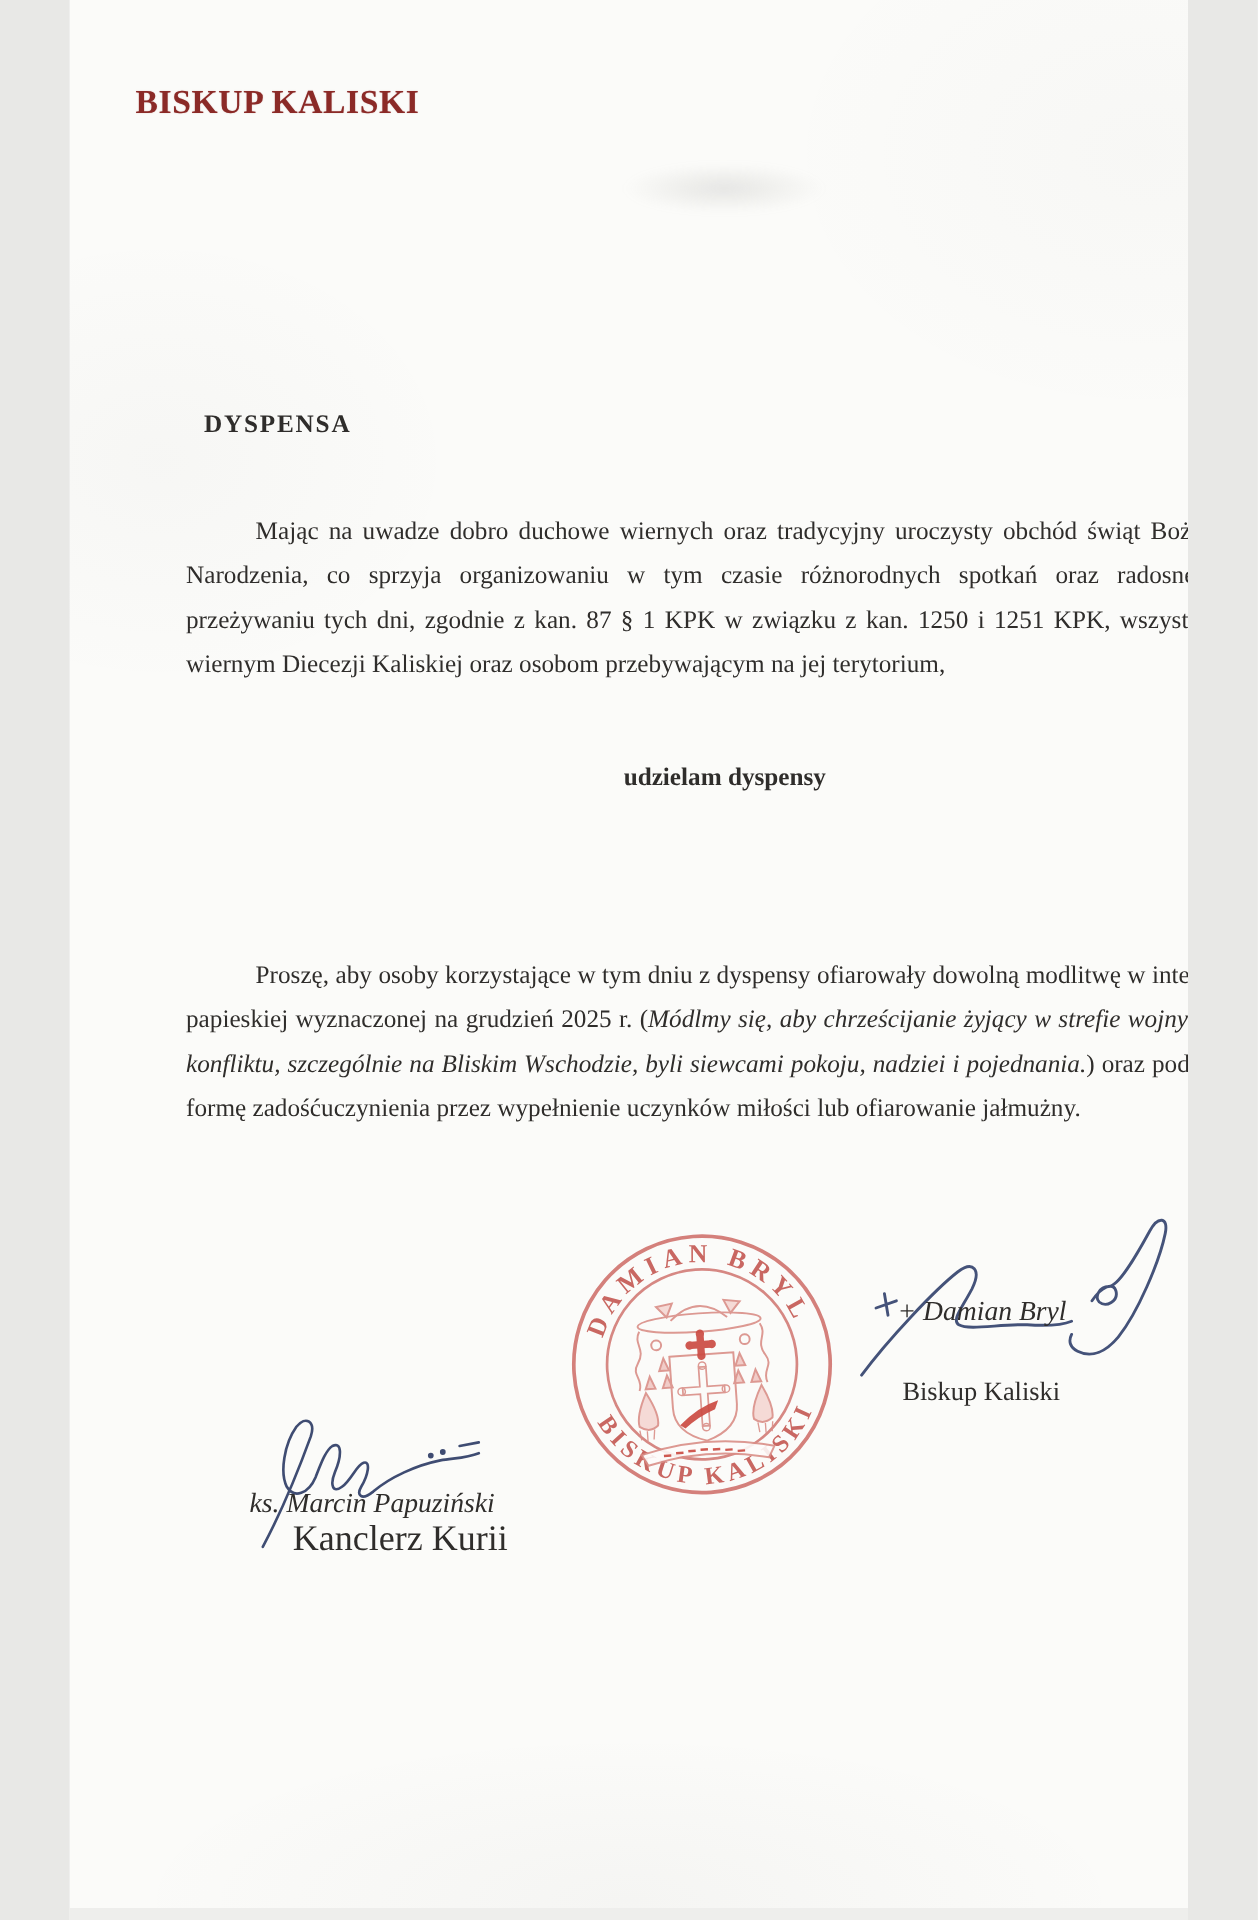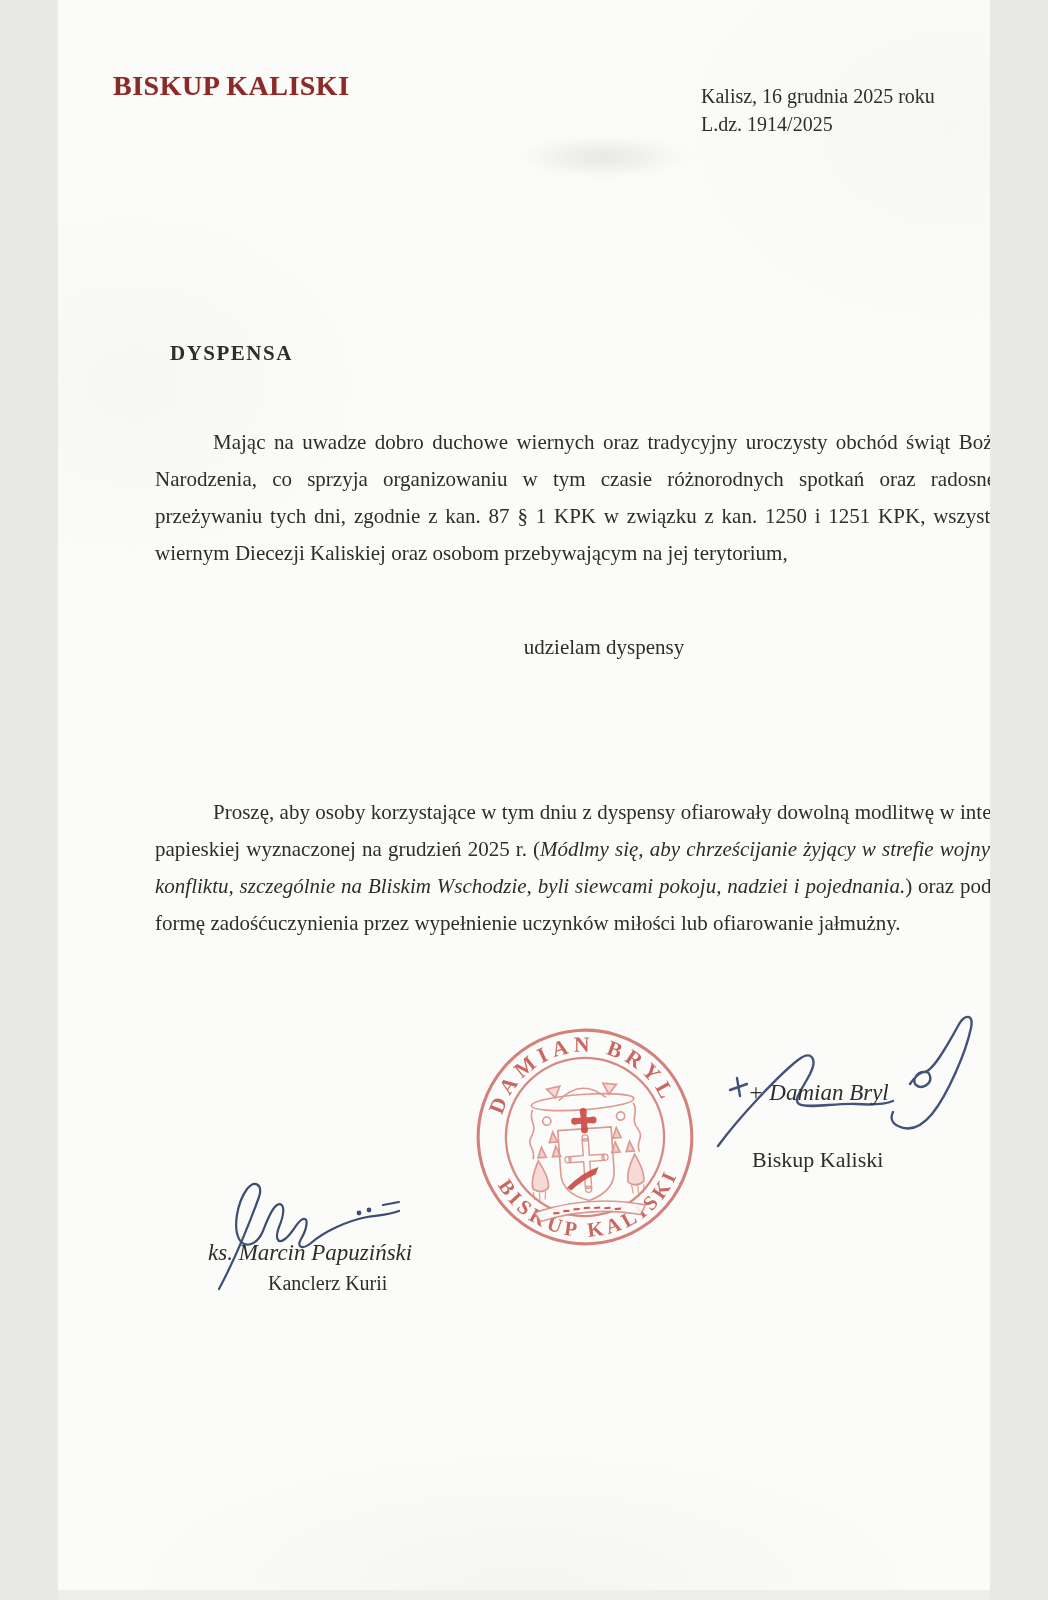--- a/index.html
+++ b/index.html
@@ -40,58 +40,54 @@
     position:absolute;left:97px;width:868px;
     font-size:21px;line-height:37px;
     text-align:justify;text-indent:58px;
     margin:0;
   }
   .para-intro{top:424px;}
   .para-request{top:794px;}
   .italic{font-style:italic;}
   .disp-block{
     position:absolute;left:112px;top:629px;width:868px;
-    text-align:center;font-size:21px;line-height:37px;font-weight:normal;
+    text-align:center;font-size:21px;line-height:37px;font-weight:bold;
   }
   .seal{
     position:absolute;left:414px;top:1024px;width:226px;height:226px;
     transform:rotate(-4deg);
     opacity:0.92;
   }
   .seal text{
     font-family:"Liberation Serif","DejaVu Serif",serif;
     font-weight:bold;
     fill:#bf4a43;
   }
   .sig-svg{position:absolute;}
   .sig-bishop-svg{left:630px;top:1008px;width:300px;height:150px;}
   .sig-chancellor-svg{left:133px;top:1163px;width:242px;height:132px;}
   .sig-name{
     position:absolute;font-size:23px;line-height:30px;color:#2f2d2b;
   }
   .bishop-name{left:690px;top:1078px;font-style:italic;}
   .bishop-title{left:694px;top:1145px;font-size:22px;}
   .chancellor-name{left:150px;top:1238px;font-style:italic;}
-  .chancellor-title{left:186px;top:1268px;font-size:20px;margin-left:24px;}
+  .chancellor-title{left:186px;top:1268px;font-size:30px;}
   .bottom-strip{
     position:absolute;left:0;bottom:0;width:100%;height:10px;
     background:#eeeeec;
   }
 </style>
 </head>
 <body>
 
 <div class="page">
 
   <div class="letterhead">BISKUP KALISKI</div>
 
-  <div class="dateblock">
-    <div>Kalisz, 16 grudnia 2025 roku</div>
-    <div>L.dz. 1914/2025</div>
-  </div>
 
   <div class="smudge"></div>
 
   <div class="doc-title">DYSPENSA</div>
 
   <p class="para para-intro"><span>Mając na uwadze dobro duchowe wiernych oraz tradycyjny uroczysty obchód świąt Bożego Narodzenia, co sprzyja organizowaniu w tym czasie różnorodnych spotkań oraz radosnemu przeżywaniu tych dni, zgodnie z kan. 87 § 1 KPK w związku z kan. 1250 i 1251 KPK, wszystkim wiernym Diecezji Kaliskiej oraz osobom przebywającym na jej terytorium,</span></p>
 
   <div class="disp-block">
     <div>udzielam dyspensy</div>
   </div>

